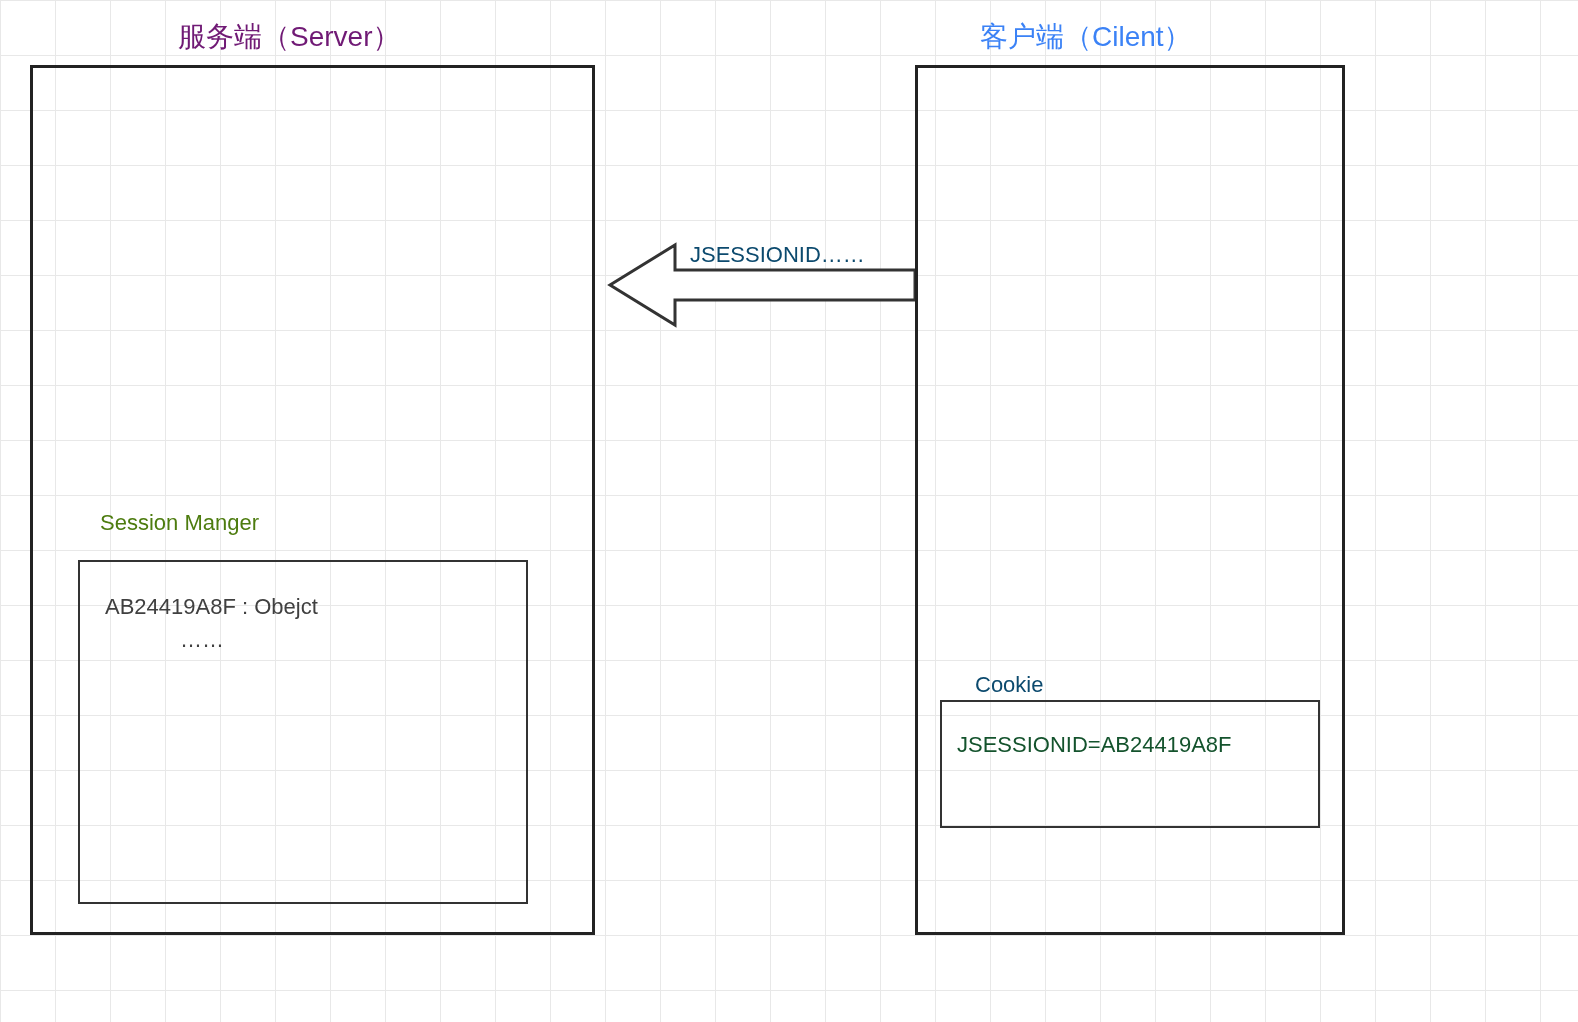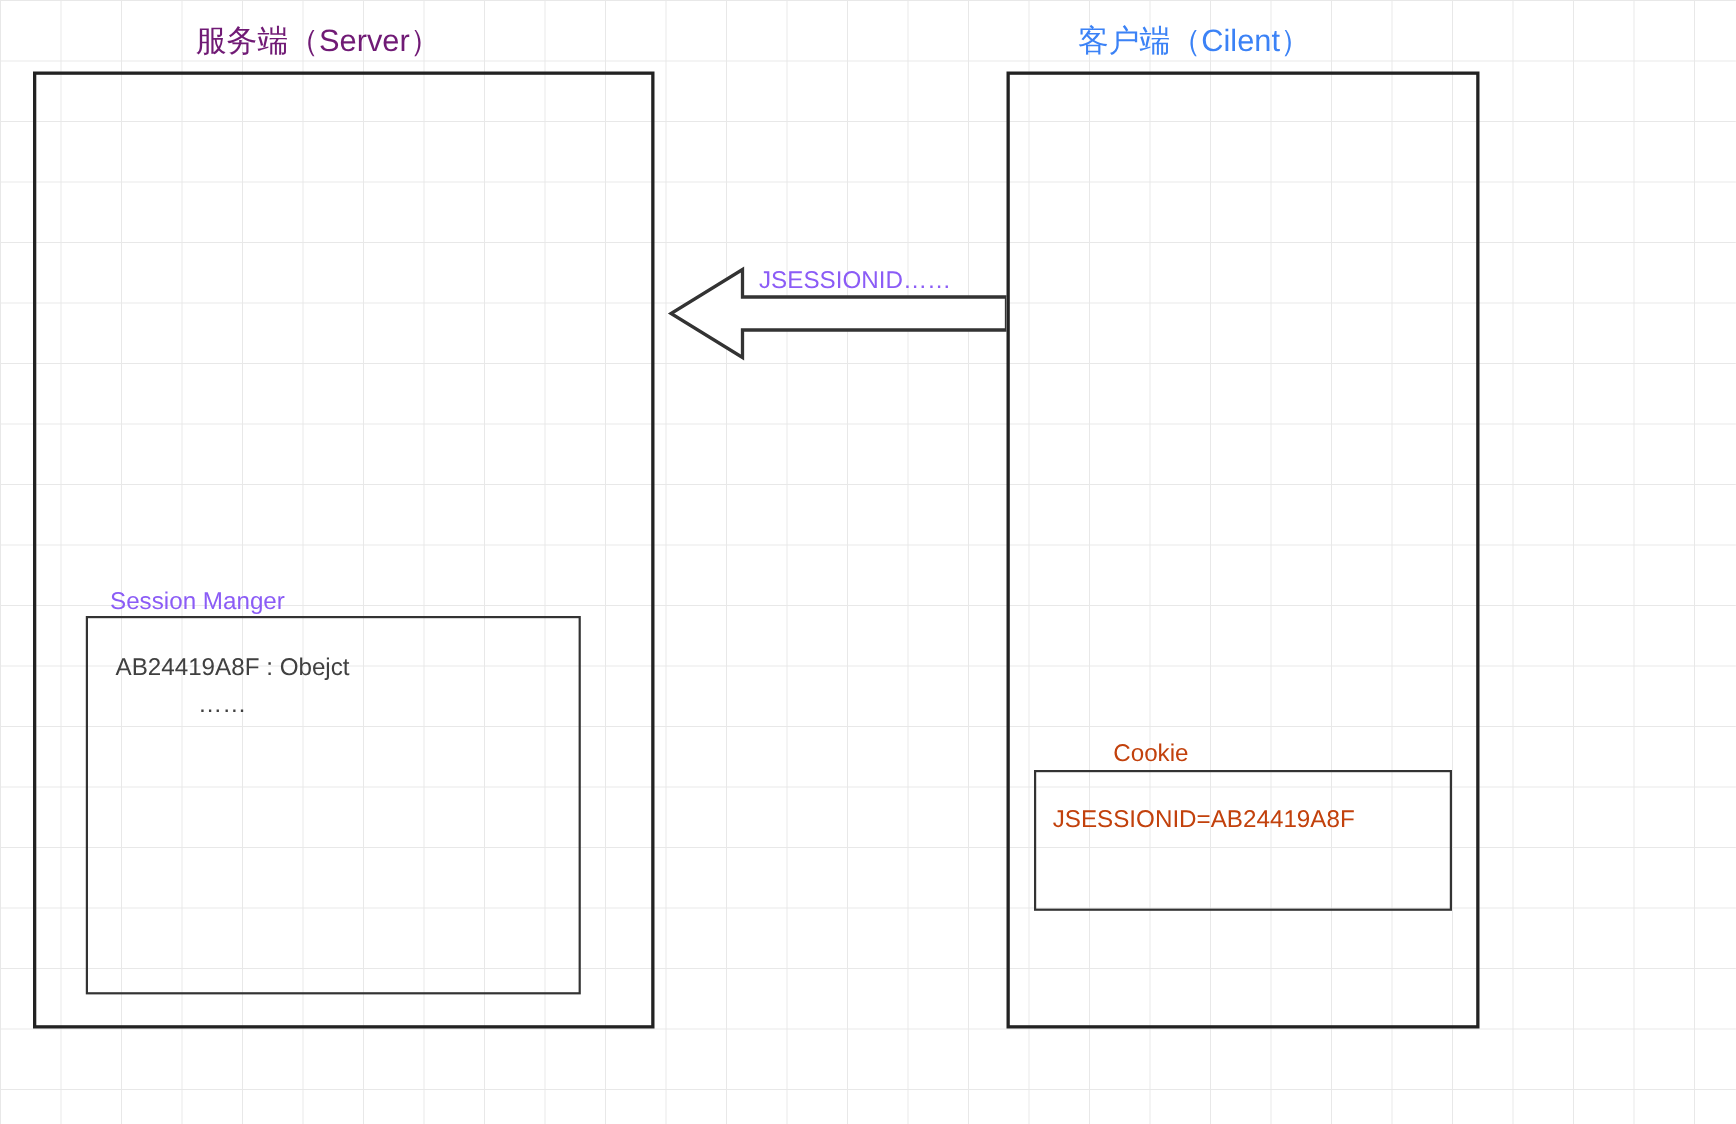--- a/index.html
+++ b/index.html
@@ -52,24 +52,24 @@
       top: 65px;
       left: 915px;
       width: 430px;
       height: 870px;
       border: 3px solid #222;
       background: transparent;
     }
     
     .session-manager-label {
       position: absolute;
-      top: 534px;
+      top: 510px;
       left: 100px;
       font-size: 22px;
-      color: #8b5cf6;
+      color: #4d7c0f;
     }
     
     .session-manager-box {
       position: absolute;
       top: 560px;
       left: 78px;
       width: 450px;
       height: 344px;
       border: 2px solid #333;
       background: transparent;
@@ -86,56 +86,55 @@
     .session-ellipsis {
       display: block;
       padding-left: 75px;
     }
     
     .cookie-label {
       position: absolute;
       top: 672px;
       left: 975px;
       font-size: 22px;
-      color: #c2410c;
-      margin-left: 37px;
+      color: #0c4a6e;
     }
     
     .cookie-box {
       position: absolute;
       top: 700px;
       left: 940px;
       width: 380px;
       height: 128px;
       border: 2px solid #333;
       background: transparent;
       padding: 30px 15px;
       font-size: 22px;
-      color: #c2410c;
+      color: #14532d;
     }
     
     .arrow-container {
       position: absolute;
       top: 240px;
       left: 605px;
       width: 310px;
       height: 90px;
     }
     
     .arrow-svg {
       width: 100%;
       height: 100%;
     }
     
     .arrow-label {
       position: absolute;
       top: 242px;
       left: 690px;
       font-size: 22px;
-      color: #8b5cf6;
+      color: #0c4a6e;
     }
   </style>
 </head>
 <body>
 
 <div class="server-title">服务端（Server）</div>
 
 <div class="client-title">客户端（Cilent）</div>
 
 <div class="server-box"></div>

